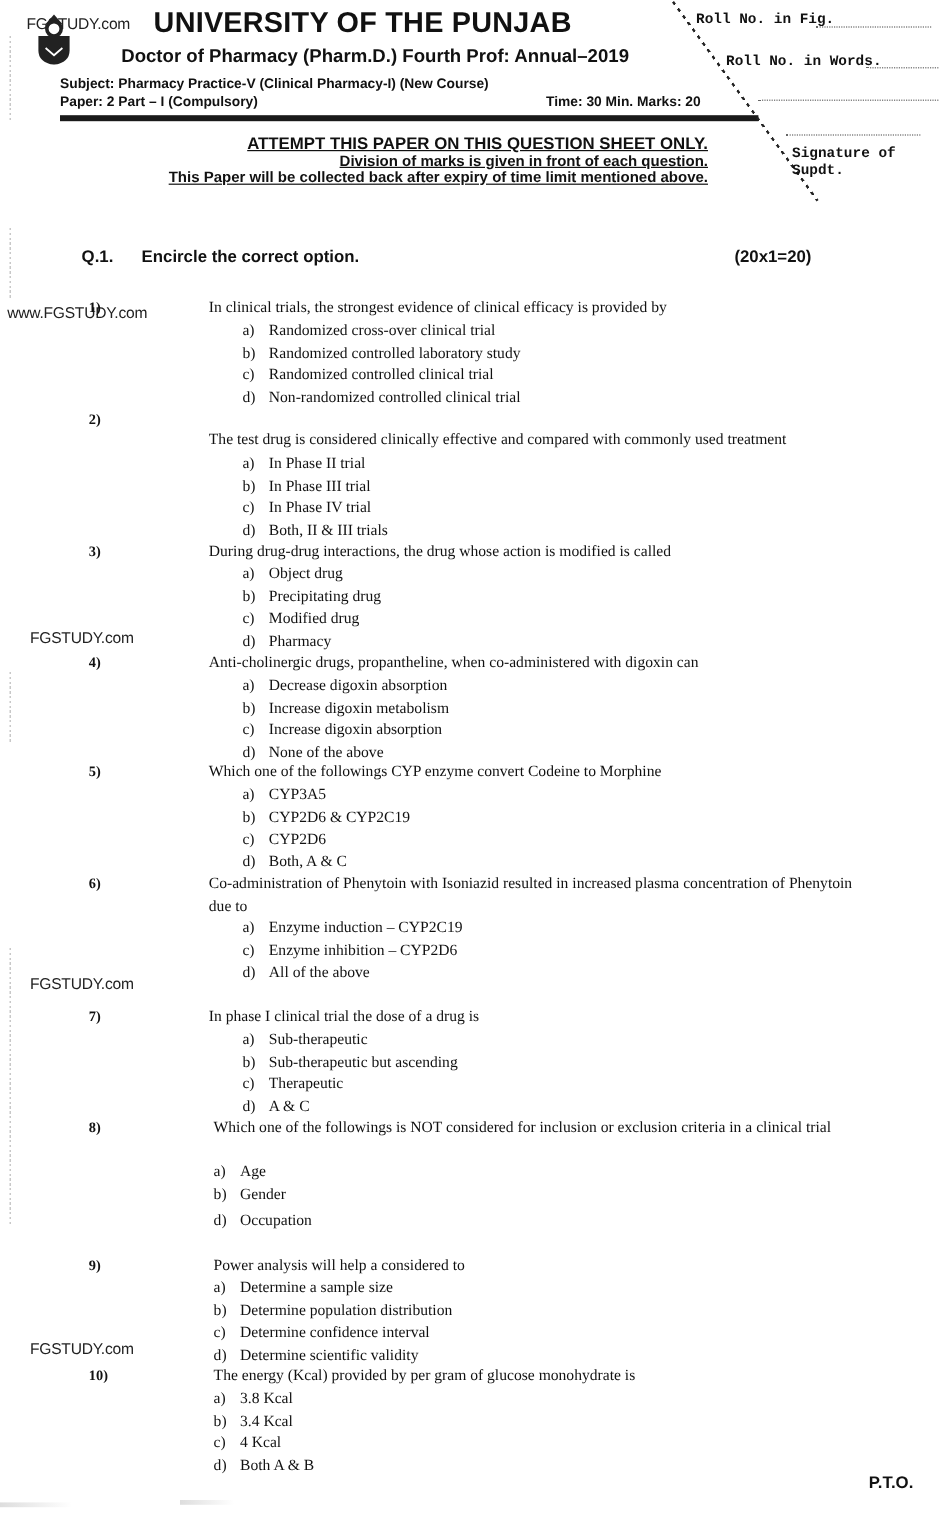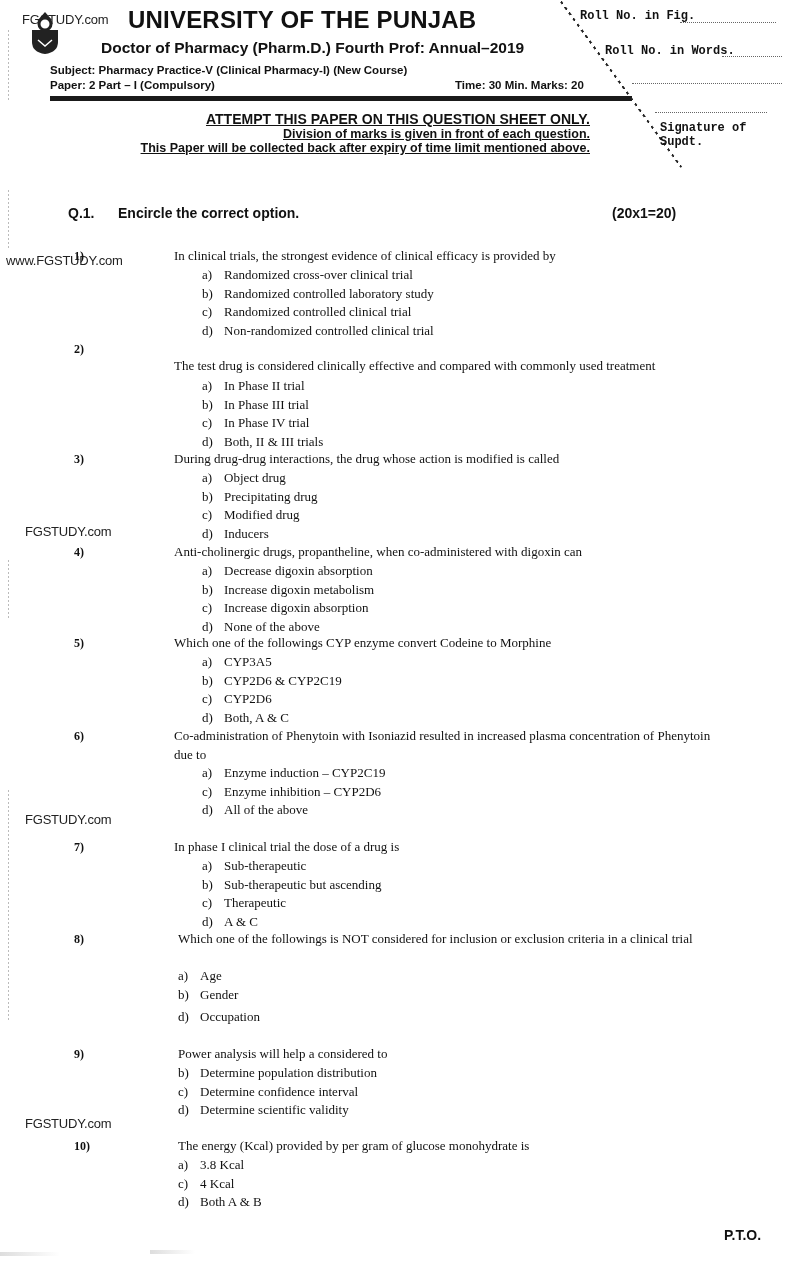--- a/index.html
+++ b/index.html
@@ -91,21 +91,21 @@
   </div>
 </div>
 
 <div class="abs" style="left:74px;top:450px;">
   <div class="abs qnum" style="left:0;top:2px;">3)</div>
   <div class="abs qtext" style="left:100px;top:0;">During drug-drug interactions, the drug whose action is modified is called</div>
   <div class="abs" style="left:128px;top:19px;width:400px;">
     <div class="opt"><span class="lbl">a)</span><span>Object drug</span></div>
     <div class="opt"><span class="lbl">b)</span><span>Precipitating drug</span></div>
     <div class="opt"><span class="lbl">c)</span><span>Modified drug</span></div>
-    <div class="opt"><span class="lbl">d)</span><span>Inducers</span></div>
+    <div class="opt"><span class="lbl">d)</span><span>Pharmacy</span></div>
   </div>
 </div>
 
 <div class="abs" style="left:74px;top:543px;">
   <div class="abs qnum" style="left:0;top:2px;">4)</div>
   <div class="abs qtext" style="left:100px;top:0;">Anti-cholinergic drugs, propantheline, when co-administered with digoxin can</div>
   <div class="abs" style="left:128px;top:19px;width:400px;">
     <div class="opt"><span class="lbl">a)</span><span>Decrease digoxin absorption</span></div>
     <div class="opt"><span class="lbl">b)</span><span>Increase digoxin metabolism</span></div>
     <div class="opt"><span class="lbl">c)</span><span>Increase digoxin absorption</span></div>
@@ -152,31 +152,33 @@
     <div class="opt"><span class="lbl">a)</span><span>Age</span></div>
     <div class="opt" style="margin-bottom:4px;"><span class="lbl">b)</span><span>Gender</span></div>
     <div class="opt"><span class="lbl">d)</span><span>Occupation</span></div>
   </div>
 </div>
 
 <div class="abs" style="left:74px;top:1045px;">
   <div class="abs qnum" style="left:0;top:2px;">9)</div>
   <div class="abs qtext" style="left:104px;top:0;">Power analysis will help a considered to</div>
   <div class="abs" style="left:104px;top:19px;width:400px;">
+    <div class="opt"><span class="lbl">a)</span><span>Determine a sample size</span></div>
     <div class="opt"><span class="lbl">b)</span><span>Determine population distribution</span></div>
     <div class="opt"><span class="lbl">c)</span><span>Determine confidence interval</span></div>
     <div class="opt"><span class="lbl">d)</span><span>Determine scientific validity</span></div>
   </div>
 </div>
 
 <div class="abs" style="left:74px;top:1137px;">
   <div class="abs qnum" style="left:0;top:2px;">10)</div>
   <div class="abs qtext" style="left:104px;top:0;">The energy (Kcal) provided by per gram of glucose monohydrate is</div>
   <div class="abs" style="left:104px;top:19px;width:400px;">
     <div class="opt"><span class="lbl">a)</span><span>3.8 Kcal</span></div>
+    <div class="opt"><span class="lbl">b)</span><span>3.4 Kcal</span></div>
     <div class="opt"><span class="lbl">c)</span><span>4 Kcal</span></div>
     <div class="opt"><span class="lbl">d)</span><span>Both A &amp; B</span></div>
   </div>
 </div>
 
 <div class="abs pto" style="left:724px;top:1227px;">P.T.O.</div>
 <div class="abs" style="left:0;top:1252px;width:60px;height:4px;background:linear-gradient(to right,#ddd,#fff);"></div>
 <div class="abs" style="left:150px;top:1250px;width:45px;height:4px;background:linear-gradient(to right,#ddd,#fff);"></div>
 
 </body></html>

